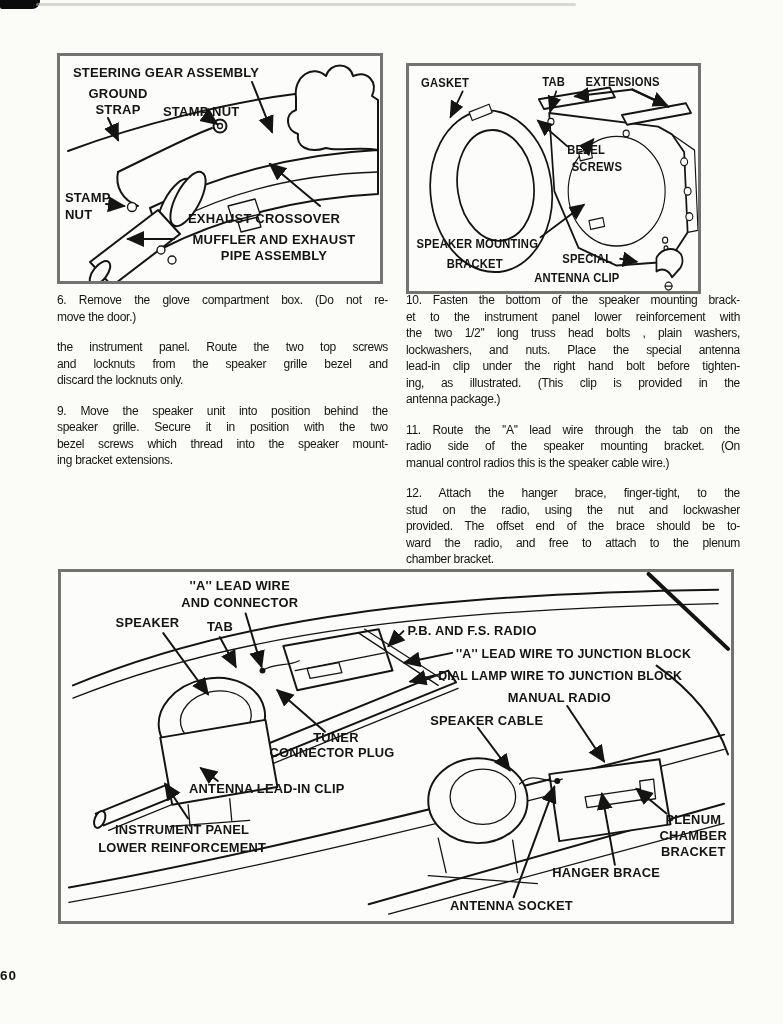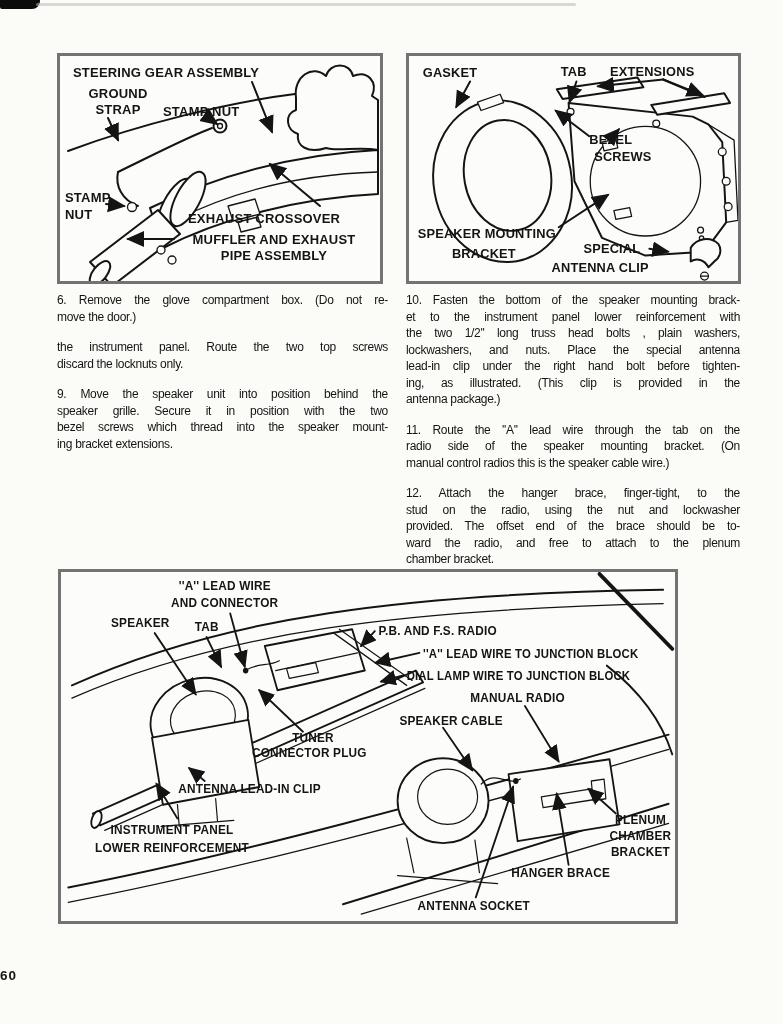--- a/index.html
+++ b/index.html
@@ -8,22 +8,22 @@
     background:#fbfbf8; color:#141414;
     font-family:"Liberation Sans", sans-serif;
     overflow:hidden;
   }
   .artifact { position:absolute; }
   .figbox {
     position:absolute; box-sizing:border-box;
     border:3px solid #737373; background:#fcfcfa;
   }
   #fig1 { left:57px;  top:53px;  width:326px; height:231px; }
-  #fig2 { left:406px; top:53px;  width:335px; height:231px; }
-  #fig3 { left:58px;  top:569px; width:620px; height:355px; }
+  #fig2 { left:406px; top:63px;  width:295px; height:231px; }
+  #fig3 { left:58px;  top:569px; width:676px; height:355px; }
   .figbox svg { display:block; width:100%; height:100%; }
 
   .lbl {
     font-family:"Liberation Sans", sans-serif;
     font-weight:700; font-size:13px; fill:#141414; letter-spacing:.2px;
   }
   .lbl.sm { font-size:12.5px; }
   .ink   { stroke:#141414; fill:none; stroke-width:2; stroke-linecap:round; stroke-linejoin:round; }
   .thin  { stroke-width:1.3; }
   .thick { stroke-width:4; }
@@ -162,20 +162,21 @@
     </svg>
   </div>
 
   <div id="col-left" class="col">
     <p class="para">
       <span class="ln">6. Remove the glove compartment box. (Do not re-</span>
       <span class="ln last">move the door.)</span>
     </p>
     <p class="para">
       <span class="ln">the instrument panel. Route the two top screws</span>
+      <span class="ln">and locknuts from the speaker grille bezel and</span>
       <span class="ln last">discard the locknuts only.</span>
     </p>
     <p class="para">
       <span class="ln">9. Move the speaker unit into position behind the</span>
       <span class="ln">speaker grille. Secure it in position with the two</span>
       <span class="ln">bezel screws which thread into the speaker mount-</span>
       <span class="ln last">ing bracket extensions.</span>
     </p>
   </div>
 

